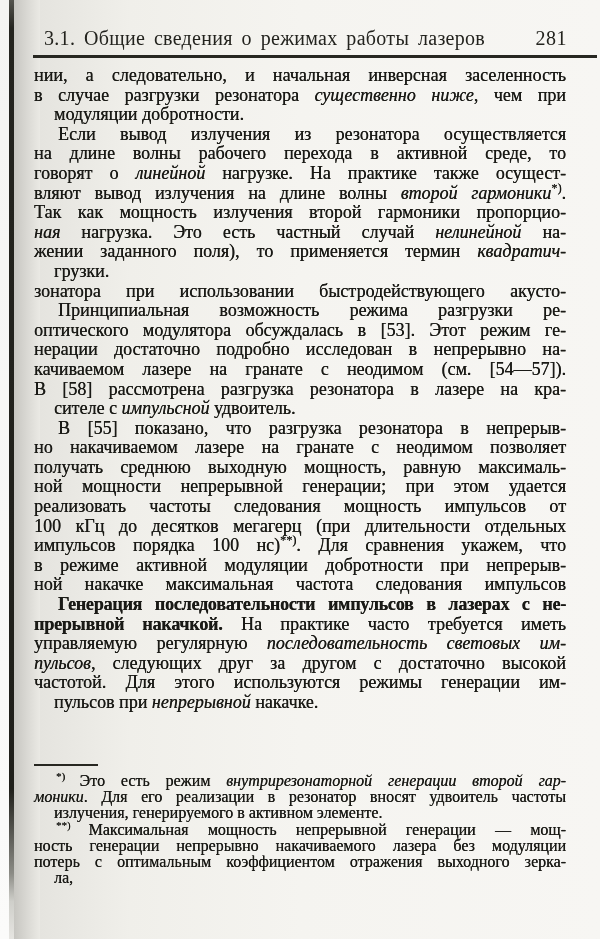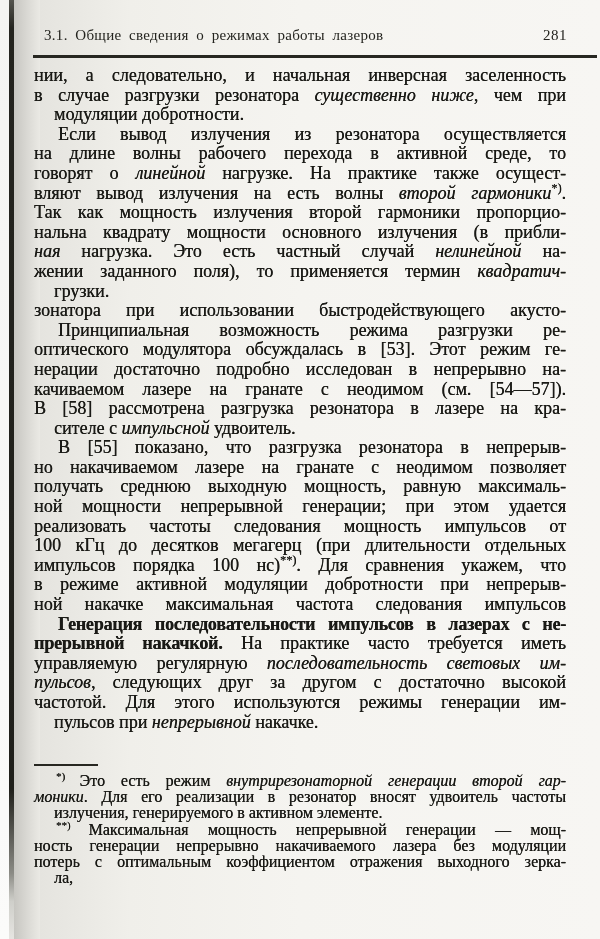--- a/index.html
+++ b/index.html
@@ -9,21 +9,21 @@
     font-family:"Liberation Serif","DejaVu Serif",serif;color:#1a1a16;
   }
   .edge-white{position:absolute;left:0;top:0;width:9px;height:100%;
     background:linear-gradient(to bottom,#f4f4f2,#fbfbfa);}
   .edge-black{position:absolute;left:9px;top:0;width:5px;height:100%;
     background:linear-gradient(to bottom,#55554f 0,#24241f 3%,#1f1f1a 84%,#8b8b85 93%,#cfcfca 96%,#e6e5e1 100%);}
   .edge-gutter{position:absolute;left:14px;top:0;width:26px;height:100%;
     background:linear-gradient(to right,#c7c6c1,#dbdad5 55%,#eae9e4);}
 
   .header{position:absolute;left:34px;top:27px;width:533px;display:flex;
-    justify-content:space-between;align-items:baseline;font-size:15px;color:#23231e;}
+    justify-content:space-between;align-items:baseline;font-size:20px;color:#23231e;}
   .header .title{padding-left:10px;word-spacing:3.5px;letter-spacing:.3px;}
   .header .pageno{letter-spacing:.5px;}
   .rule{position:absolute;left:33px;top:55px;width:564px;height:3px;background:#272721;}
 
   .body-text{position:absolute;left:34px;top:66px;width:532px;
     font-size:18px;line-height:19.6px;text-shadow:.25px 0 0 #1a1a16;}
   .fn-rule{position:absolute;left:34px;top:764px;width:64px;height:2px;background:#272721;}
   .footnotes{position:absolute;left:34px;top:773px;width:532px;
     font-size:16px;line-height:16.2px;text-shadow:.2px 0 0 #1a1a16;}
 
@@ -50,23 +50,22 @@
   </div>
   <div class="rule"></div>
 
   <div class="body-text" id="body-text">
       <div class="line"><span class="r-n">нии, а следовательно, и начальная инверсная заселенность</span></div>
       <div class="line"><span class="r-n">в случае разгрузки резонатора </span><span class="r-i">существенно ниже</span><span class="r-n">, чем при</span></div>
       <div class="line last"><span class="r-n">модуляции добротности.</span></div>
       <div class="line indent"><span class="r-n">Если вывод излучения из резонатора осуществляется</span></div>
       <div class="line"><span class="r-n">на длине волны рабочего перехода в активной среде, то</span></div>
       <div class="line"><span class="r-n">говорят о </span><span class="r-i">линейной</span><span class="r-n"> нагрузке. На практике также осущест-</span></div>
-      <div class="line"><span class="r-n">вляют вывод излучения на есть волны </span><span class="r-i">второй гармоники</span><span class="r-s">*)</span><span class="r-n">.</span></div>
+      <div class="line"><span class="r-n">вляют вывод излучения на длине волны </span><span class="r-i">второй гармоники</span><span class="r-s">*)</span><span class="r-n">.</span></div>
       <div class="line"><span class="r-n">Так как мощность излучения второй гармоники пропорцио-</span></div>
-      <div class="line"><span class="r-n">нальна квадрату мощности основного излучения (в прибли-</span></div>
       <div class="line"><span class="r-i">ная</span><span class="r-n"> нагрузка. Это есть частный случай </span><span class="r-i">нелинейной</span><span class="r-n"> на-</span></div>
       <div class="line"><span class="r-n">жении заданного поля), то применяется термин </span><span class="r-i">квадратич-</span></div>
       <div class="line last"><span class="r-n">грузки.</span></div>
       <div class="line"><span class="r-n">зонатора при использовании быстродействующего акусто-</span></div>
       <div class="line indent"><span class="r-n">Принципиальная возможность режима разгрузки ре-</span></div>
       <div class="line"><span class="r-n">оптического модулятора обсуждалась в [53]. Этот режим ге-</span></div>
       <div class="line"><span class="r-n">нерации достаточно подробно исследован в непрерывно на-</span></div>
       <div class="line"><span class="r-n">качиваемом лазере на гранате с неодимом (см. [54—57]).</span></div>
       <div class="line"><span class="r-n">В [58] рассмотрена разгрузка резонатора в лазере на кра-</span></div>
       <div class="line last"><span class="r-n">сителе с </span><span class="r-i">импульсной</span><span class="r-n"> удвоитель.</span></div>

